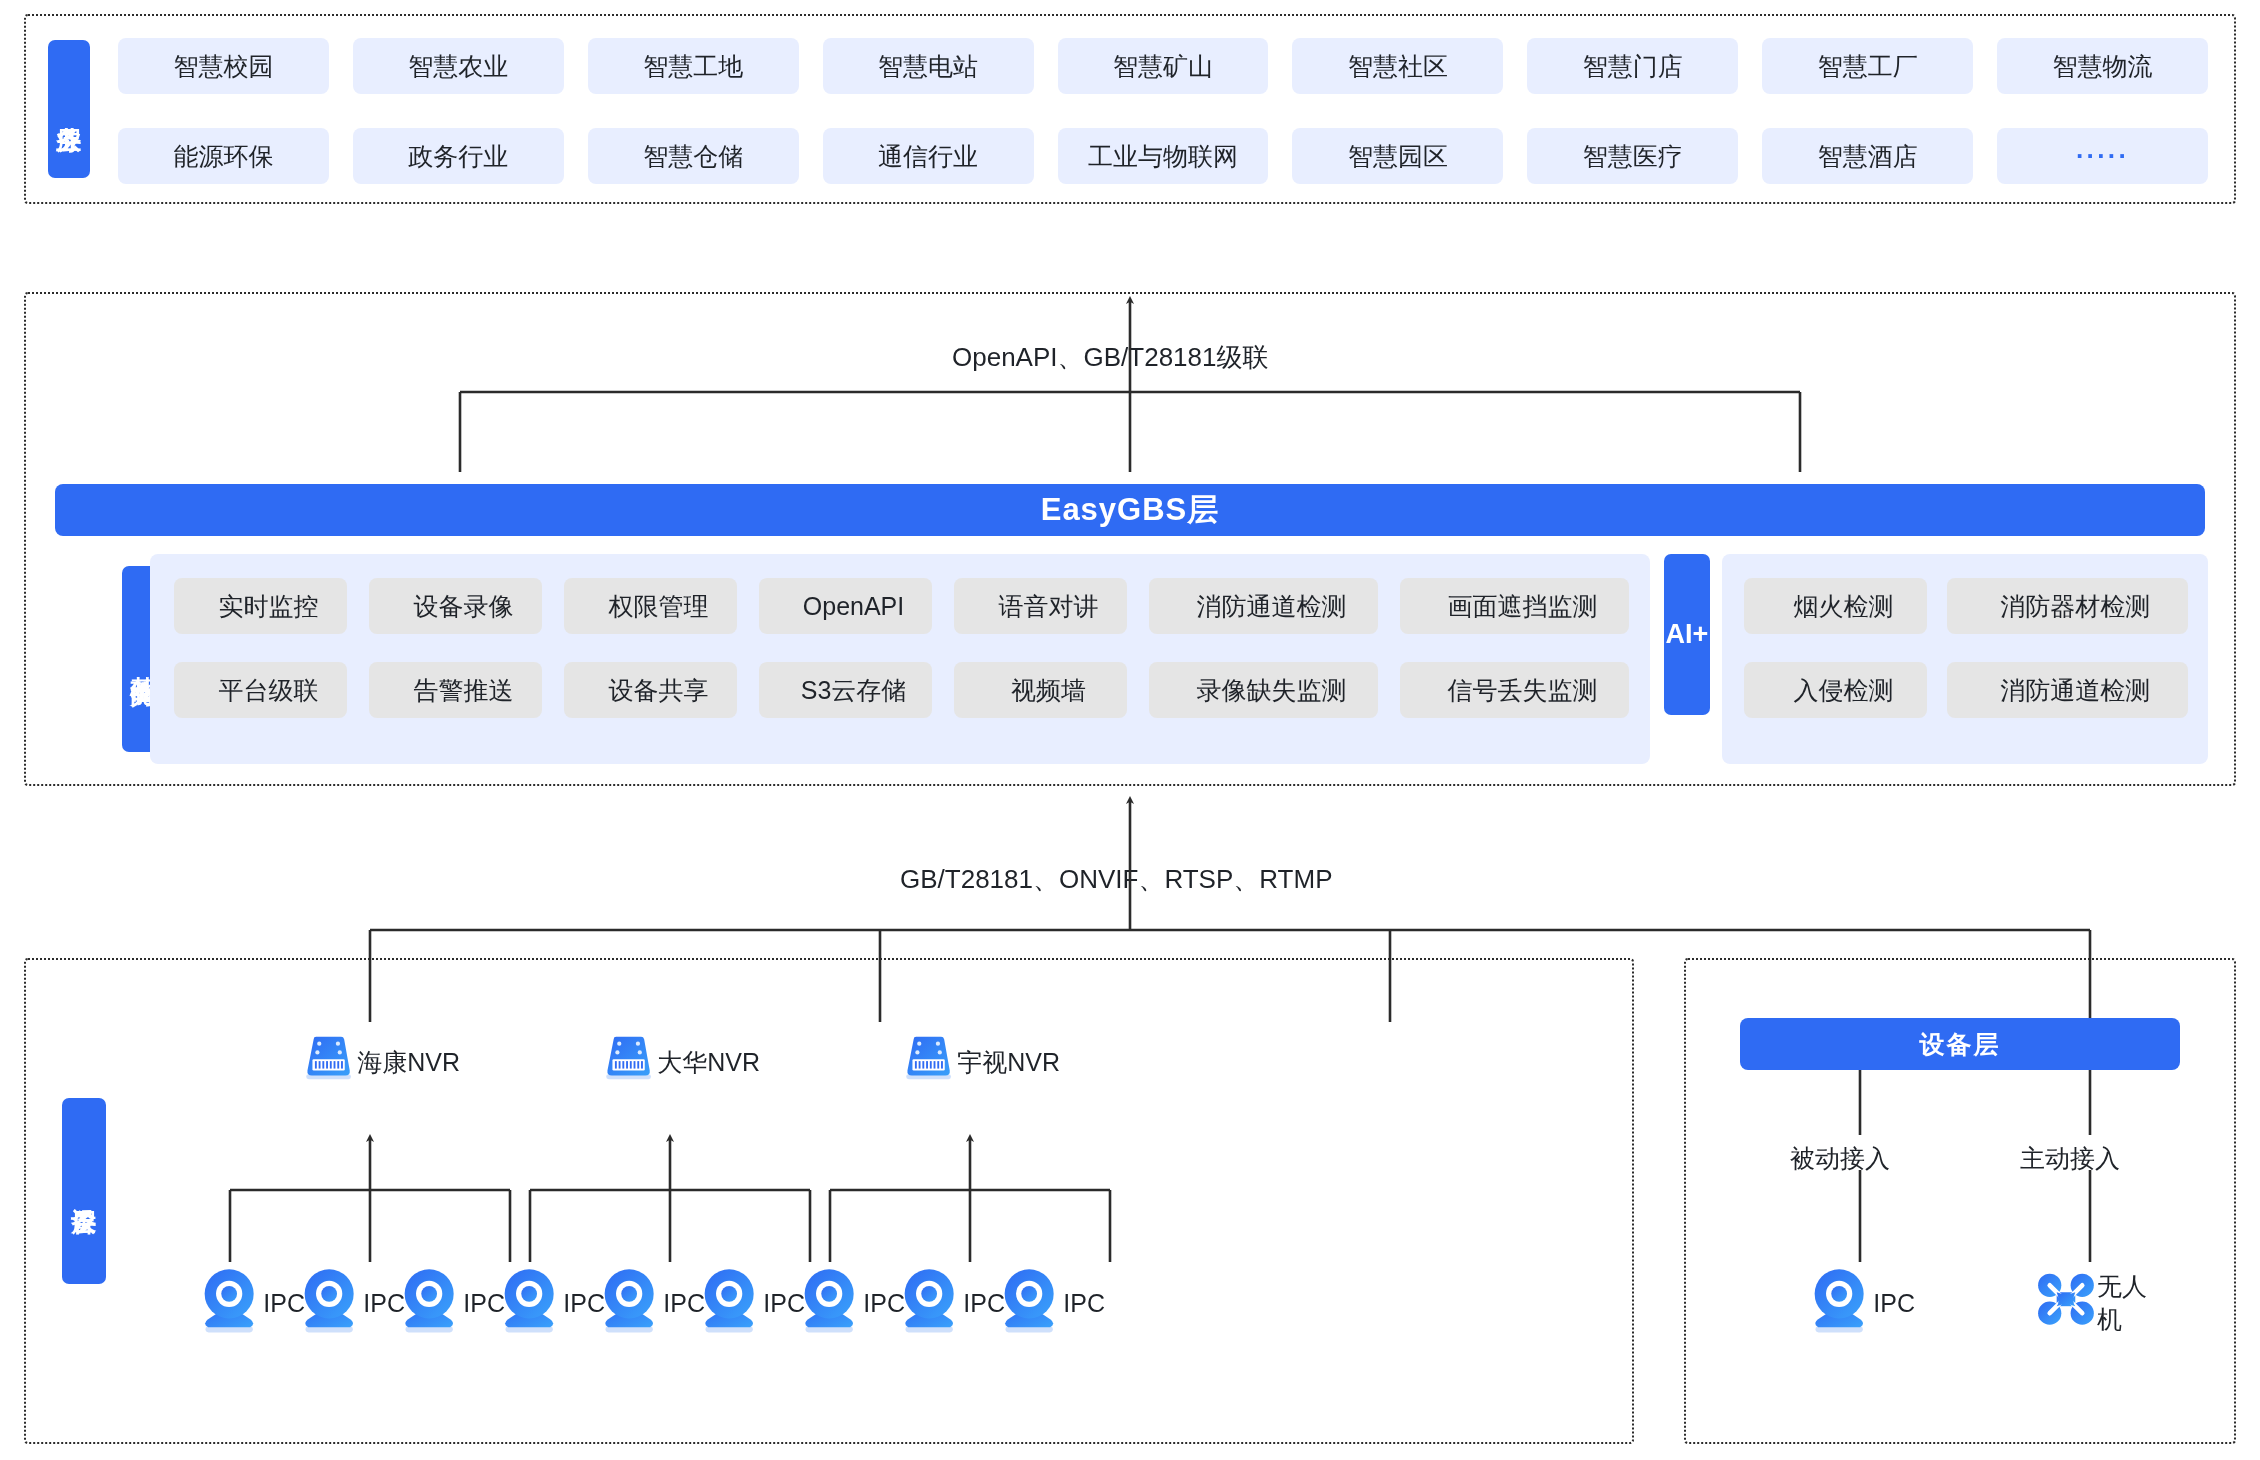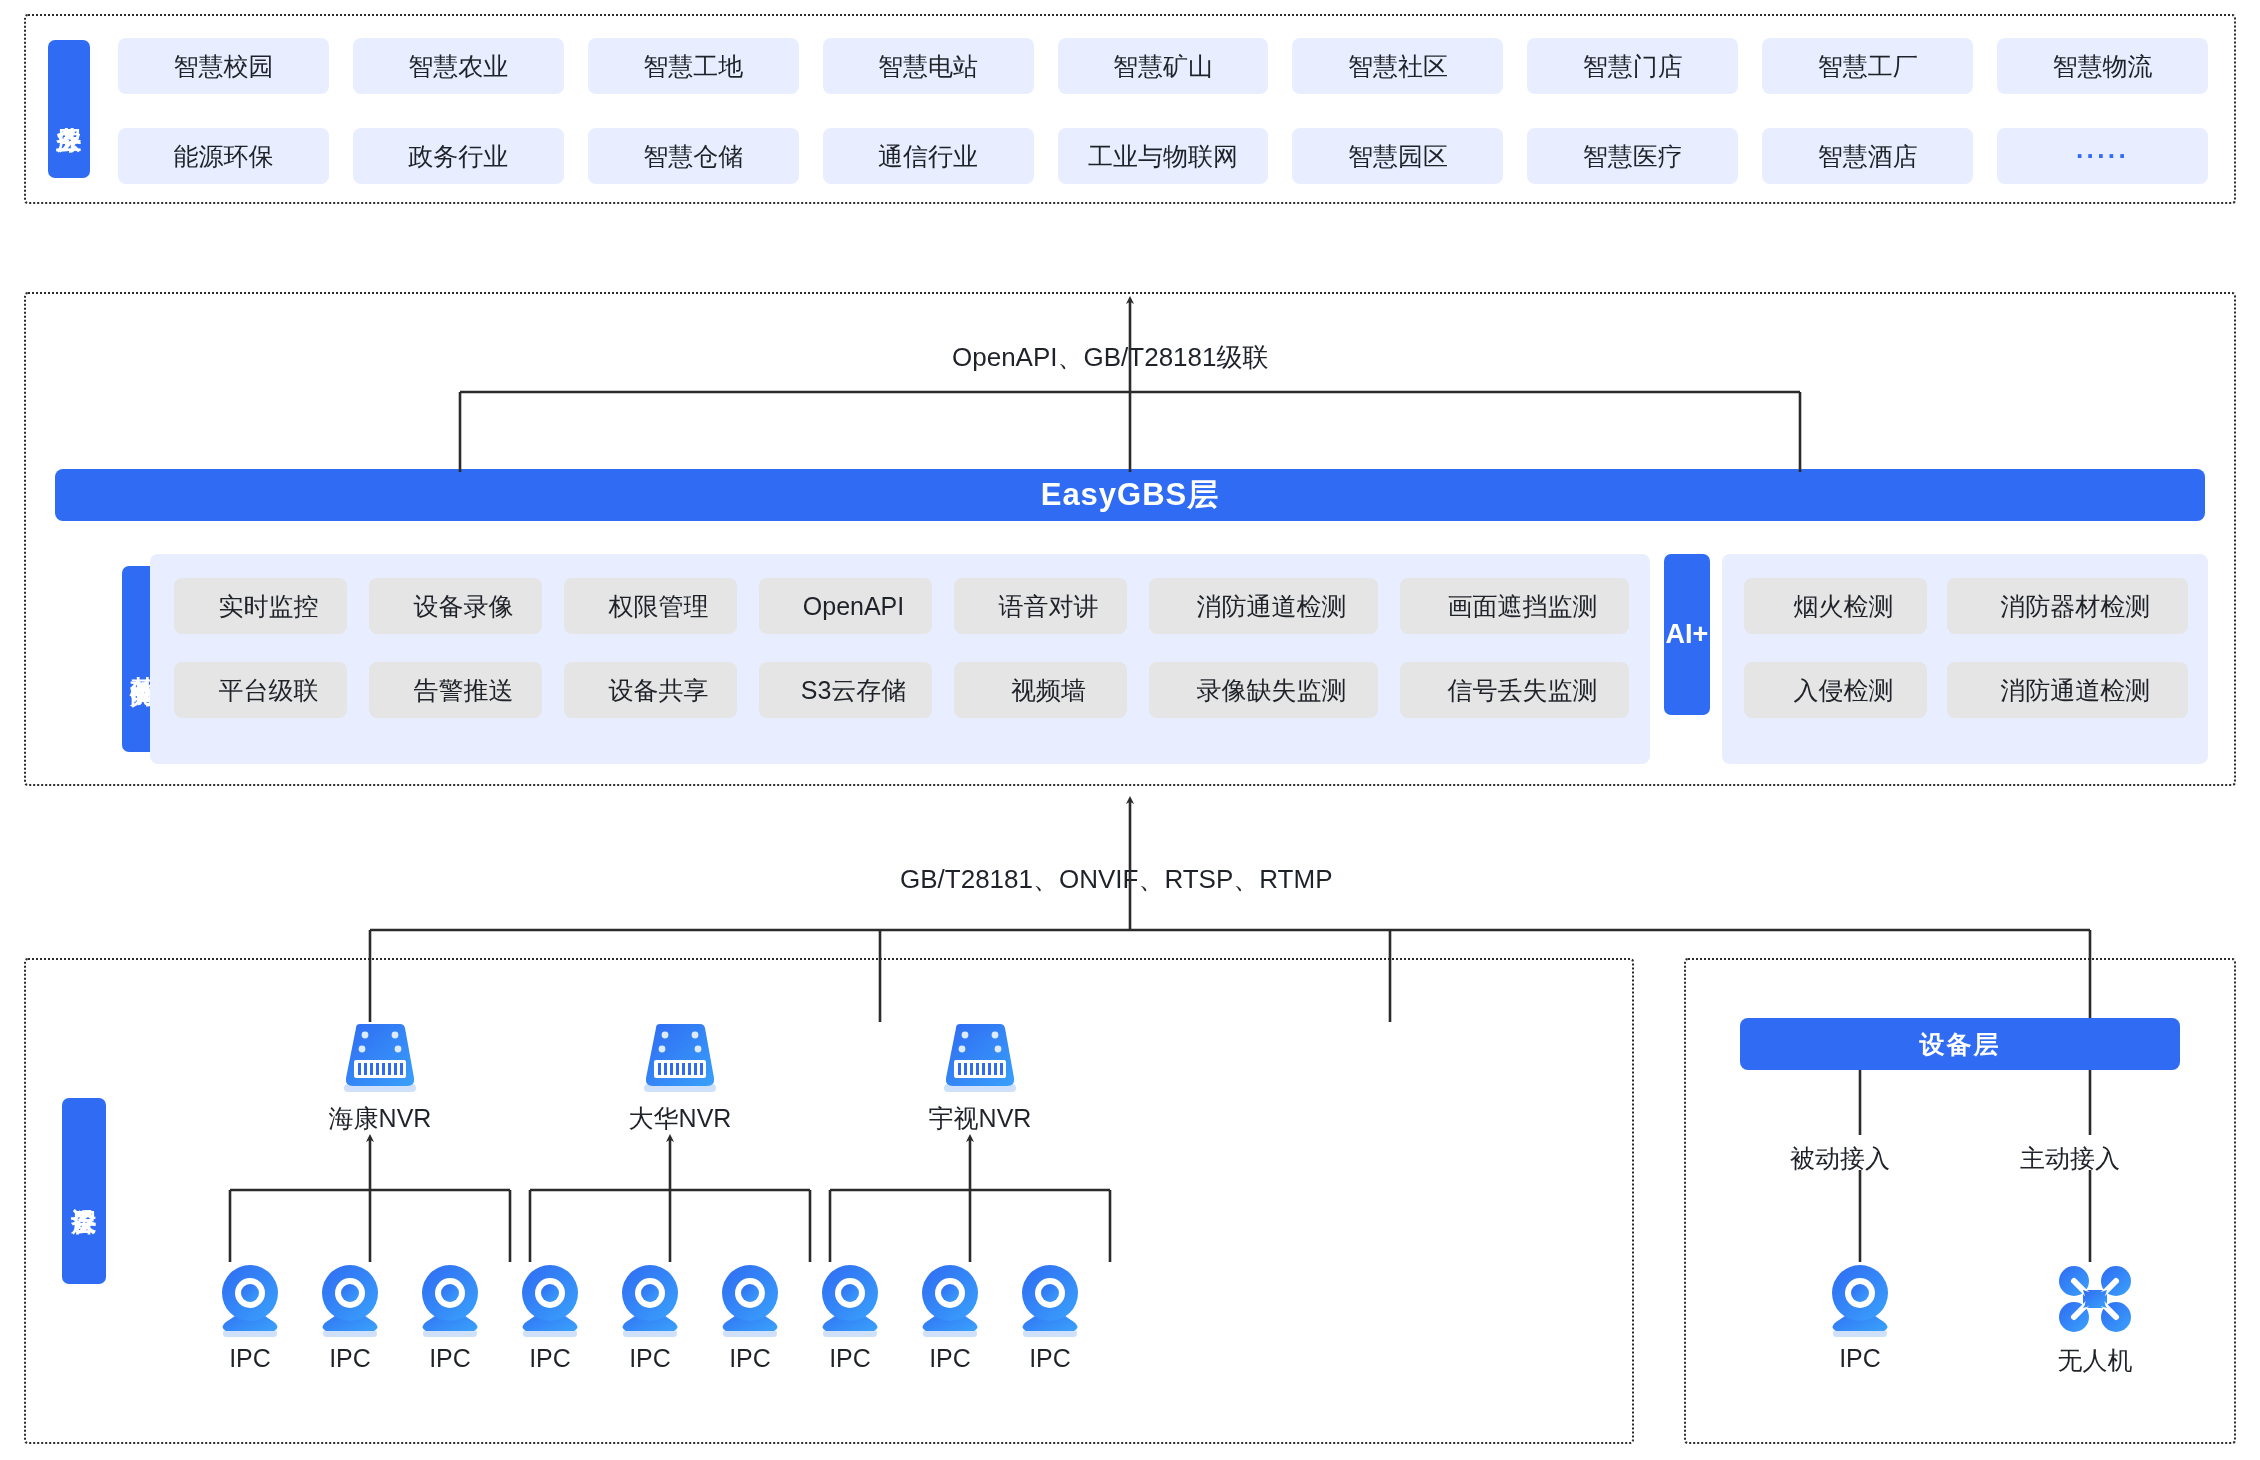--- a/index.html
+++ b/index.html
@@ -71,21 +71,21 @@
   }
 
   
   .conn-label{
     position:absolute;font-size:26px;color:#1f2329;white-space:nowrap;
   }
 
   
   #platform-box{left:24px;top:292px;width:2212px;height:494px;}
   #easygbs-bar{
-    position:absolute;left:55px;top:469px;width:2150px;height:52px;
+    position:absolute;left:55px;top:484px;width:2150px;height:52px;
     background:#2f6bf3;border-radius:8px;color:#fff;
     display:flex;align-items:center;justify-content:center;
     font-size:31px;font-weight:700;letter-spacing:1px;
   }
   #base-tab{left:122px;top:566px;width:42px;height:186px;}
   #cap-panel{
     position:absolute;left:150px;top:554px;width:1500px;height:210px;
     background:#e8eeff;border-radius:8px;
   }
   .cap-grid{
@@ -109,21 +109,21 @@
   #device-box-left{left:24px;top:958px;width:1610px;height:486px;}
   #device-box-right{left:1684px;top:958px;width:552px;height:486px;}
   #device-tab{left:62px;top:1098px;width:44px;height:186px;}
   #device-layer-bar{
     position:absolute;left:1740px;top:1018px;width:440px;height:52px;
     background:#2f6bf3;border-radius:8px;color:#fff;
     display:flex;align-items:center;justify-content:center;
     font-size:25px;font-weight:700;letter-spacing:2px;
   }
 
-  .node{position:absolute;display:flex;flex-direction:column;align-items:center;}
+  .node{position:absolute;display:flex;flex-direction:row;align-items:center;}
   .node-label{margin-top:8px;font-size:25px;color:#1f2329;white-space:nowrap;}
   .ipc-label{margin-top:6px;font-size:25px;color:#1f2329;}
 
   .access-label{position:absolute;font-size:25px;color:#1f2329;white-space:nowrap;}
 
   
   #wires{position:absolute;left:0;top:0;width:2260px;height:1460px;pointer-events:none;}
 </style>
 </head>
 <body>

